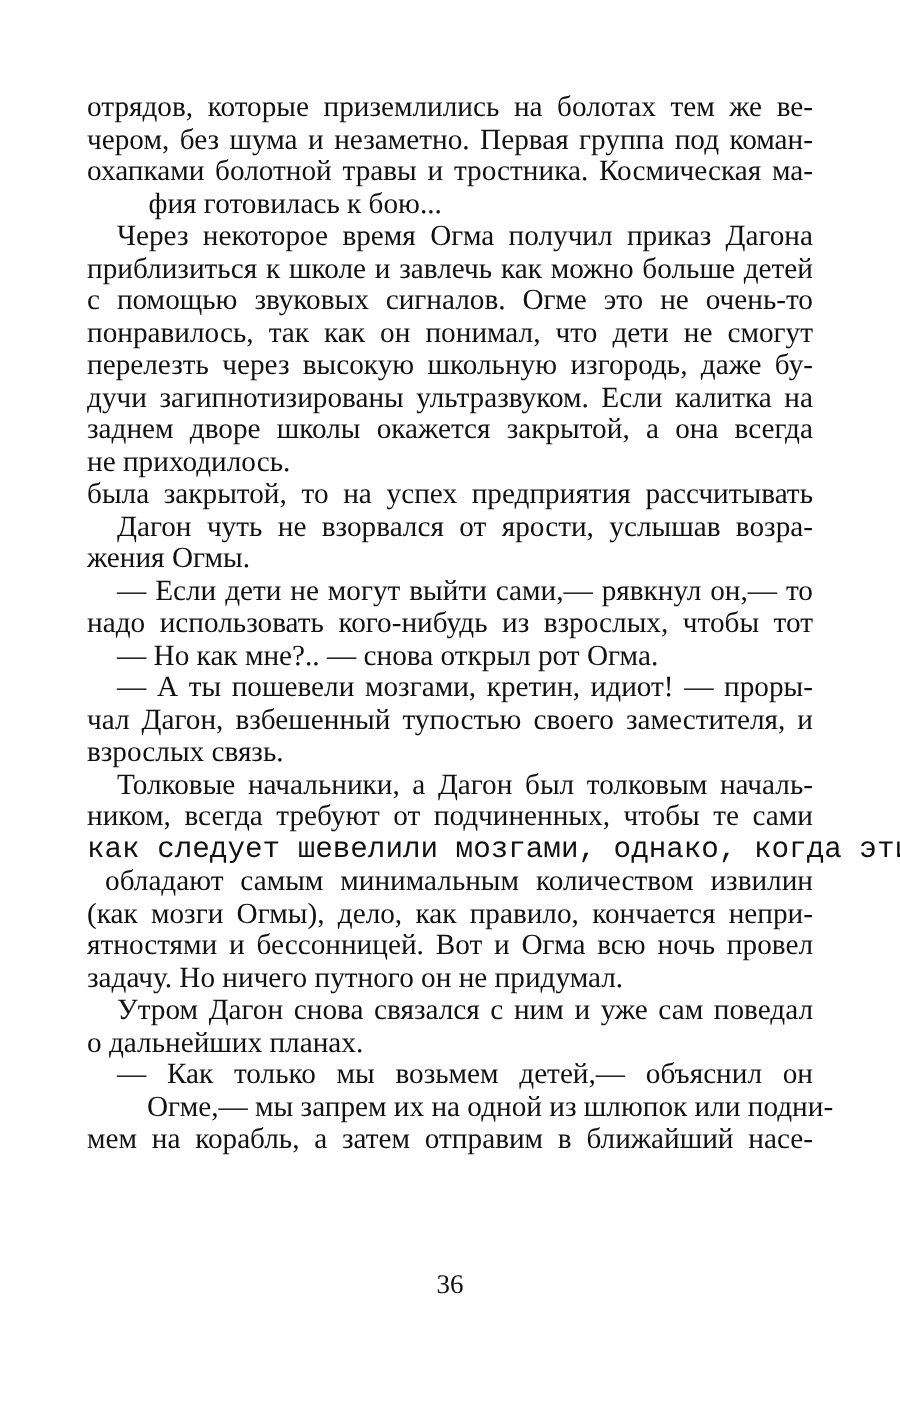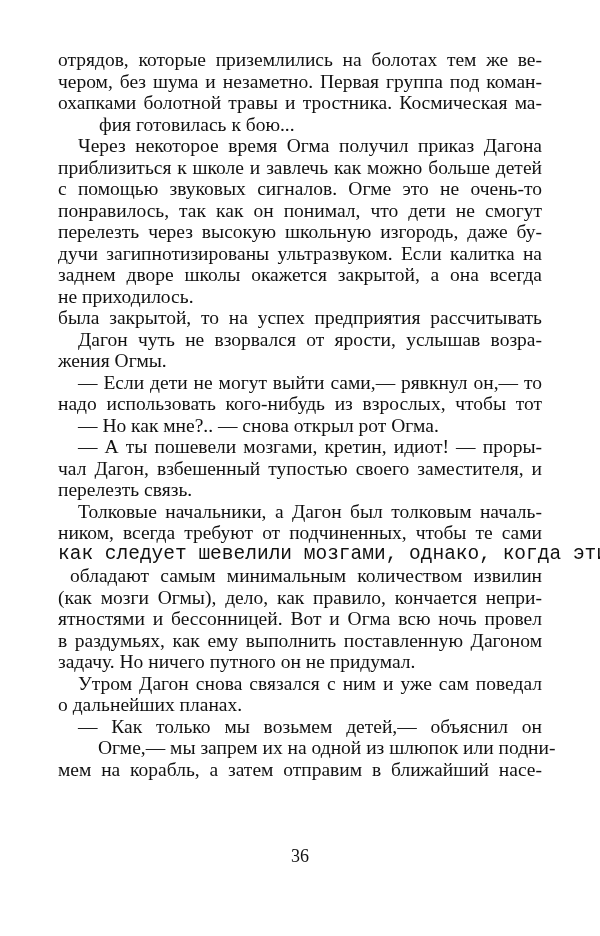--- a/index.html
+++ b/index.html
@@ -11,21 +11,21 @@
       width: 600px;
       height: 936px;
       position: relative;
       overflow: hidden;
       color: #111111;
       font-family: "Liberation Serif", "DejaVu Serif", serif;
     }
     .page {
       position: absolute;
       left: 58px;
-      top: 49px;
+      top: 61px;
       width: 484px;
     }
     .line {
       height: 25.75px;
       line-height: 25.75px;
       font-size: 19.5px;
       white-space: nowrap;
       text-align: justify;
       text-align-last: justify;
       overflow: visible;
@@ -63,28 +63,27 @@
     <div class="line" style="height: 21.5px; line-height: 21.5px;">заднем дворе школы окажется закрытой, а она всегда</div>
     <div class="line last" style="height: 21.5px; line-height: 21.5px;">не приходилось.</div>
     <div class="line" style="height: 21.5px; line-height: 21.5px;">была закрытой, то на успех предприятия рассчитывать</div>
     <div class="line indent" style="height: 21.5px; line-height: 21.5px;">Дагон чуть не взорвался от ярости, услышав возра-</div>
     <div class="line last" style="height: 21.5px; line-height: 21.5px;">жения Огмы.</div>
     <div class="line indent" style="height: 21.5px; line-height: 21.5px;">— Если дети не могут выйти сами,— рявкнул он,— то</div>
     <div class="line" style="height: 21.5px; line-height: 21.5px;">надо использовать кого-нибудь из взрослых, чтобы тот</div>
     <div class="line indent last" style="height: 21.5px; line-height: 21.5px;">— Но как мне?.. — снова открыл рот Огма.</div>
     <div class="line indent" style="height: 21.5px; line-height: 21.5px;">— А ты пошевели мозгами, кретин, идиот! — проры-</div>
     <div class="line" style="height: 21.5px; line-height: 21.5px;">чал Дагон, взбешенный тупостью своего заместителя, и</div>
-    <div class="line last" style="height: 21.5px; line-height: 21.5px;">перелезть связь.</div>
+    <div class="line last" style="height: 21.5px; line-height: 21.5px;">взрослых связь.</div>
     <div class="line indent" style="height: 21.5px; line-height: 21.5px;">Толковые начальники, а Дагон был толковым началь-</div>
     <div class="line" style="height: 21.5px; line-height: 21.5px;">ником, всегда требуют от подчиненных, чтобы те сами</div>
     <div class="line" style="height: 21.5px; line-height: 21.5px; font-family: Liberation Mono, monospace;">как следует шевелили мозгами, однако, когда эти мозги</div>
     <div class="line" style="height: 21.5px; line-height: 21.5px; margin-left: 12px;">обладают самым минимальным количеством извилин</div>
     <div class="line" style="height: 21.5px; line-height: 21.5px;">(как мозги Огмы), дело, как правило, кончается непри-</div>
     <div class="line" style="height: 21.5px; line-height: 21.5px;">ятностями и бессонницей. Вот и Огма всю ночь провел</div>
-    <div class="line" style="height: 21.5px; line-height: 21.5px;">в раздумьях, как ему выполнить поставленную Дагоном</div>
     <div class="line last" style="height: 21.5px; line-height: 21.5px;">задачу. Но ничего путного он не придумал.</div>
     <div class="line indent" style="height: 21.5px; line-height: 21.5px;">Утром Дагон снова связался с ним и уже сам поведал</div>
     <div class="line last" style="height: 21.5px; line-height: 21.5px;">о дальнейших планах.</div>
     <div class="line indent" style="height: 21.5px; line-height: 21.5px;">— Как только мы возьмем детей,— объяснил он</div>
     <div class="line" style="height: 21.5px; line-height: 21.5px; margin-left: 40px;">Огме,— мы запрем их на одной из шлюпок или подни-</div>
     <div class="line" style="height: 21.5px; line-height: 21.5px;">мем на корабль, а затем отправим в ближайший насе-</div>
   </div>
 
 <div class="page-number">36</div>
 

